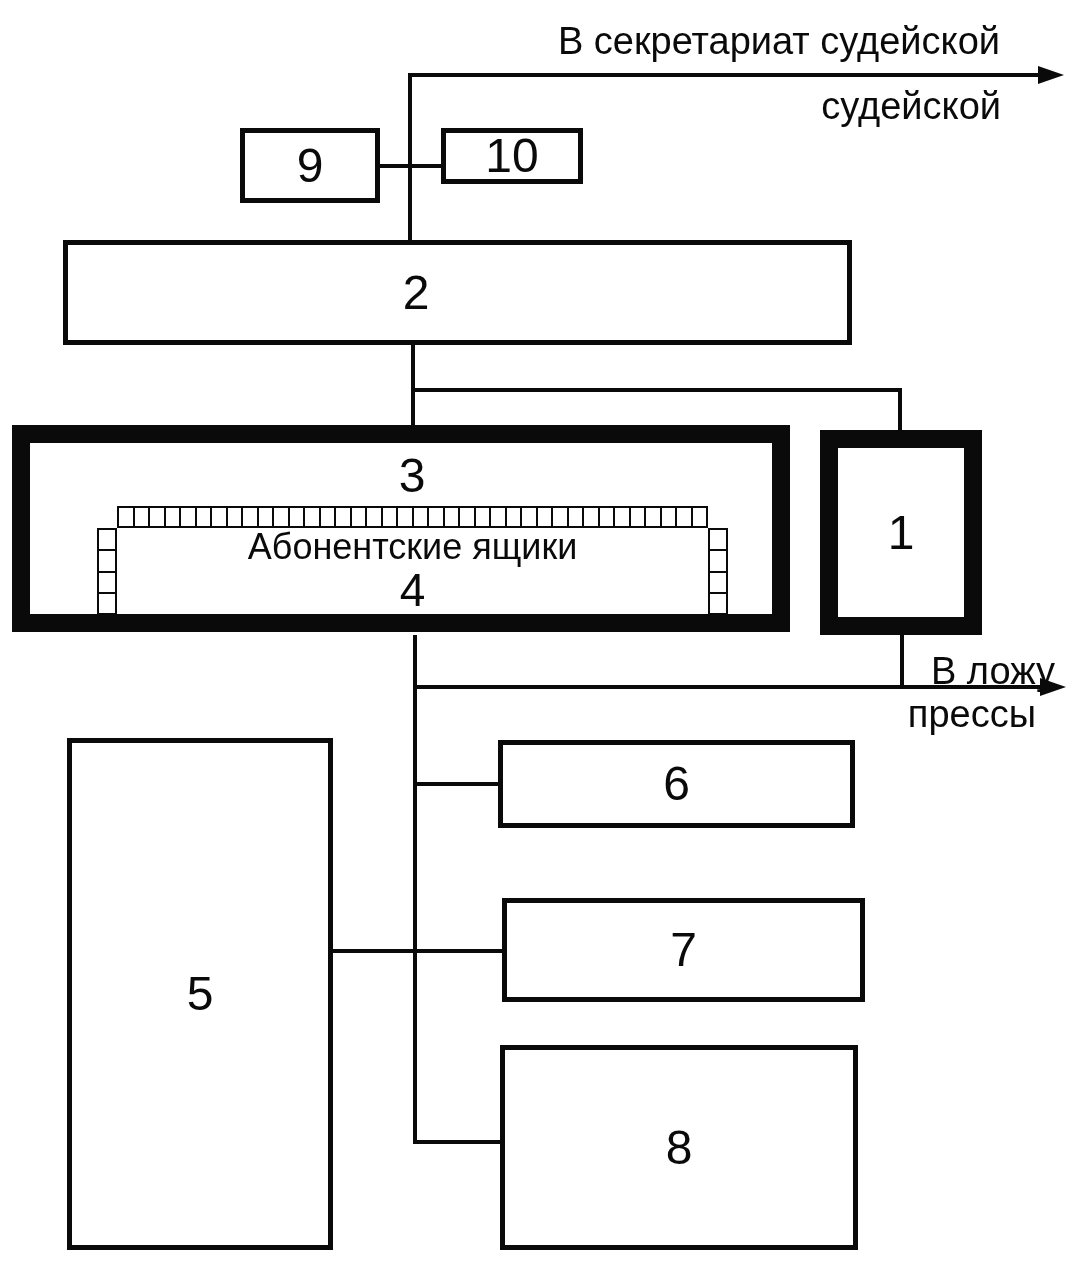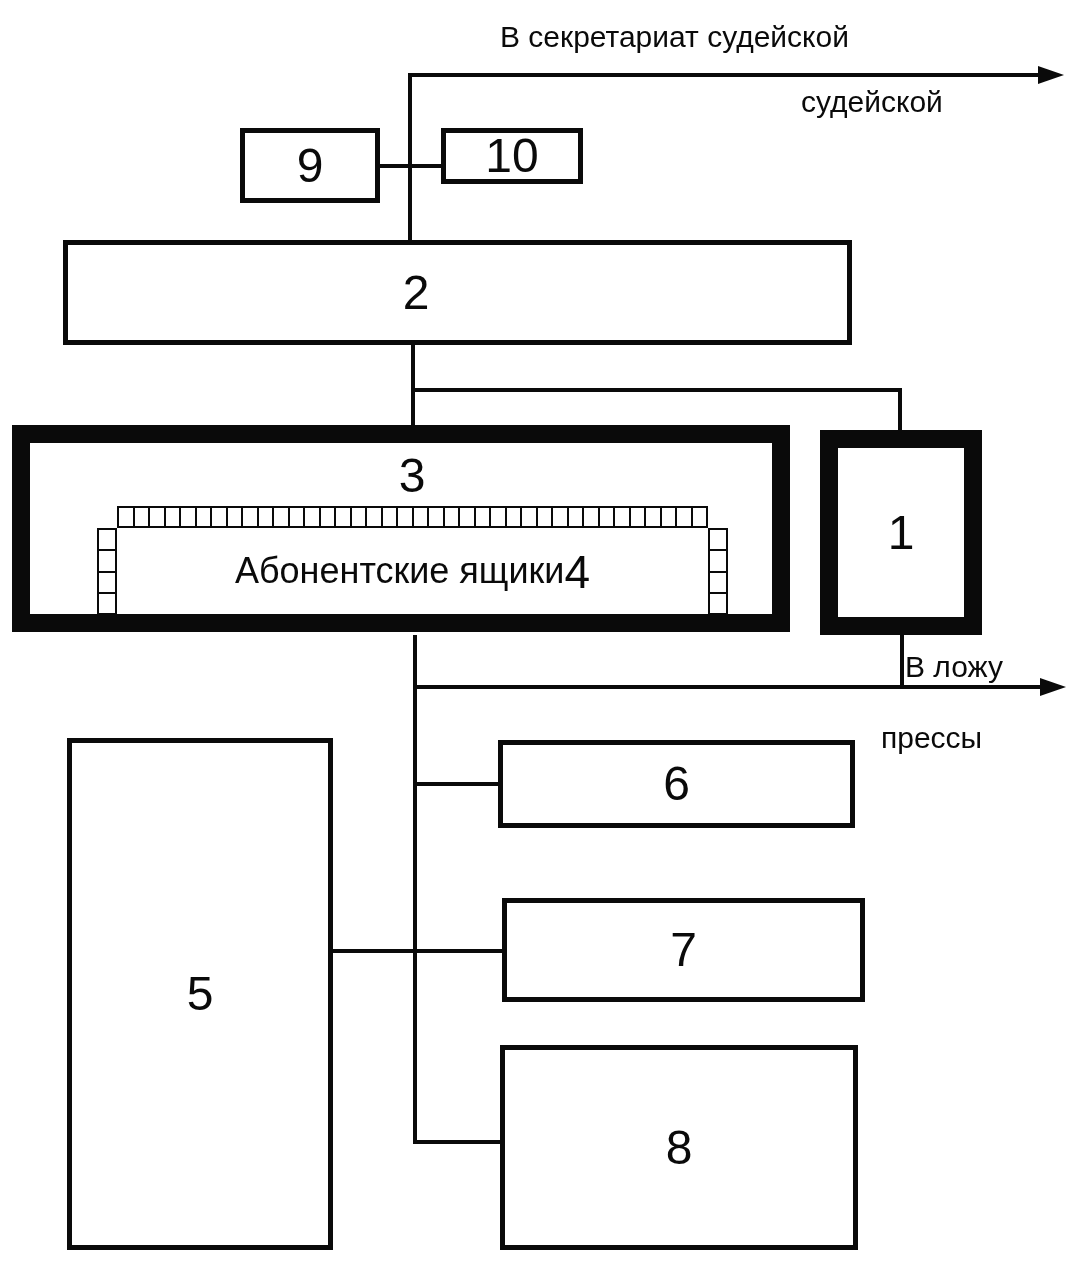--- a/index.html
+++ b/index.html
@@ -14,27 +14,27 @@
     position:absolute;box-sizing:border-box;border:5px solid #0a0a0a;background:#ffffff;
     display:flex;align-items:center;justify-content:center;
     font-size:48px;line-height:1;color:#0a0a0a;
   }
   .thickbox{border-width:18px;}
   .arrowhead{
     position:absolute;width:0;height:0;
     border-top:9px solid transparent;border-bottom:9px solid transparent;
     border-left:26px solid #0a0a0a;
   }
-  .lbl{position:absolute;text-align:left;font-size:30px;line-height:1.15;white-space:nowrap;}
+  .lbl{position:absolute;text-align:right;font-size:38px;line-height:1.15;white-space:nowrap;}
   .numlbl{position:absolute;text-align:center;font-size:48px;line-height:1;}
   .strip{position:absolute;background:#0a0a0a;display:flex;padding:2px;gap:2px;box-sizing:border-box;}
   .strip.vert{flex-direction:column;}
   .strip .cell{flex:1 1 auto;background:#ffffff;}
   .b4text{
-    position:absolute;display:flex;flex-direction:row;align-items:center;justify-content:center;
+    position:absolute;display:flex;flex-direction:column;align-items:center;justify-content:center;
     text-align:center;
   }
   .b4text .title{font-size:36px;line-height:1.05;}
   .b4text .num{font-size:46px;line-height:1.0;margin-top:2px;}
 </style>
 </head>
 <body>
 
 <div id="canvas">
 
@@ -54,21 +54,21 @@
 
   <div class="vline" style="left:413px;top:635px;height:509px;"></div>
   <div class="hline" style="left:413px;top:782px;width:87px;"></div>
   <div class="hline" style="left:333px;top:949px;width:171px;"></div>
   <div class="hline" style="left:413px;top:1140px;width:89px;"></div>
 
   <div class="lbl" style="left:500px;top:20px;width:500px;">В секретариат судейской</div>
   <div class="lbl" style="left:801px;top:85px;width:200px;">судейской</div>
 
   <div class="lbl" style="left:905px;top:650px;width:150px;">В ложу</div>
-  <div class="lbl" style="left:881px;top:693px;width:155px;margin-top:28px;">прессы</div>
+  <div class="lbl" style="left:881px;top:693px;width:155px;">прессы</div>
 
   <div class="box" style="left:240px;top:128px;width:140px;height:75px;">
     <span>9</span>
   </div>
   <div class="box" style="left:441px;top:128px;width:142px;height:56px;">
     <span>10</span>
   </div>
 
   <div class="box" style="left:63px;top:240px;width:789px;height:105px;padding-right:83px;">
     <span>2</span>

